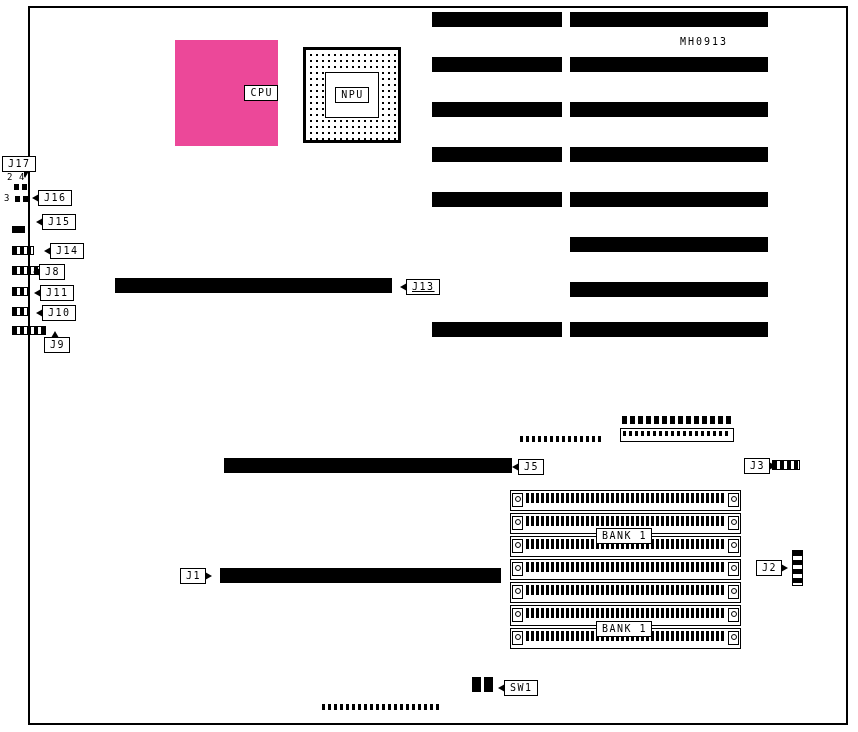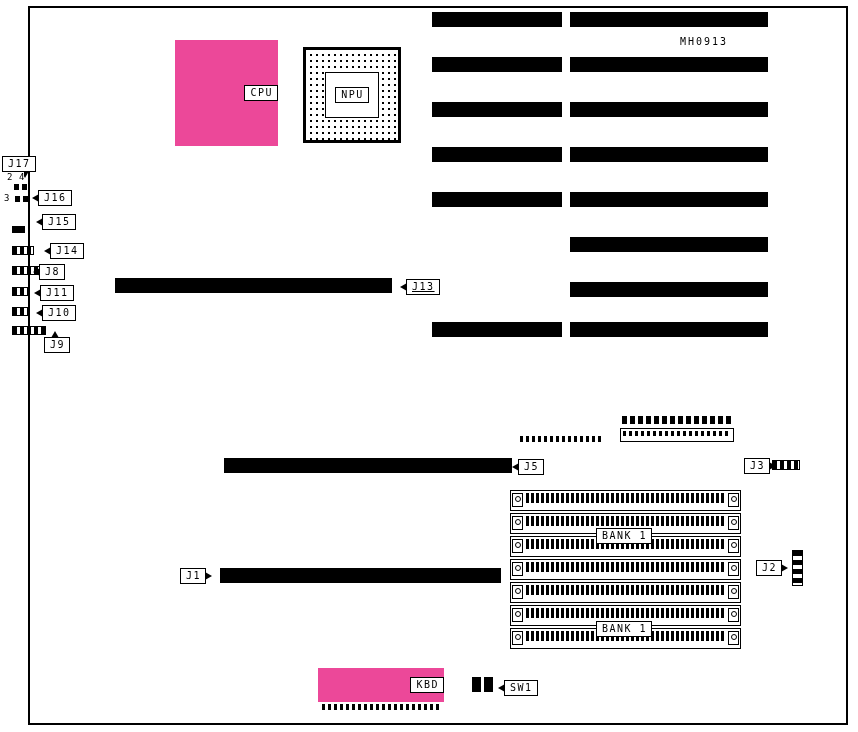--- a/index.html
+++ b/index.html
@@ -198,23 +198,20 @@
   <div class="lbl" style="left:756px; top:560px;">
     <span>J2</span><span class="ptr ptr-r"></span>
   </div>
   <div class="pinrow-v" style="left:792px; top:550px; width:11px; height:36px;"></div>
 
   <div class="lbl" style="left:180px; top:568px;">
     <span>J1</span><span class="ptr ptr-r"></span>
   </div>
   <div class="slot" style="left:220px; top:568px; width:281px;"></div>
 
-  <div class="chip-black" style="left:318px; top:668px; width:126px; height:34px;">
-    <span class="lbl-c">KBD</span>
-  </div>
   <div class="stripe" style="left:322px; top:704px; width:118px; height:6px;"></div>
 
   <div class="solidconn" style="left:472px; top:677px; width:9px; height:15px;"></div>
   <div class="solidconn" style="left:484px; top:677px; width:9px; height:15px;"></div>
   <div class="lbl" style="left:504px; top:680px;">
     <span>SW1</span><span class="ptr ptr-l"></span>
   </div>
 
 </div>
 

